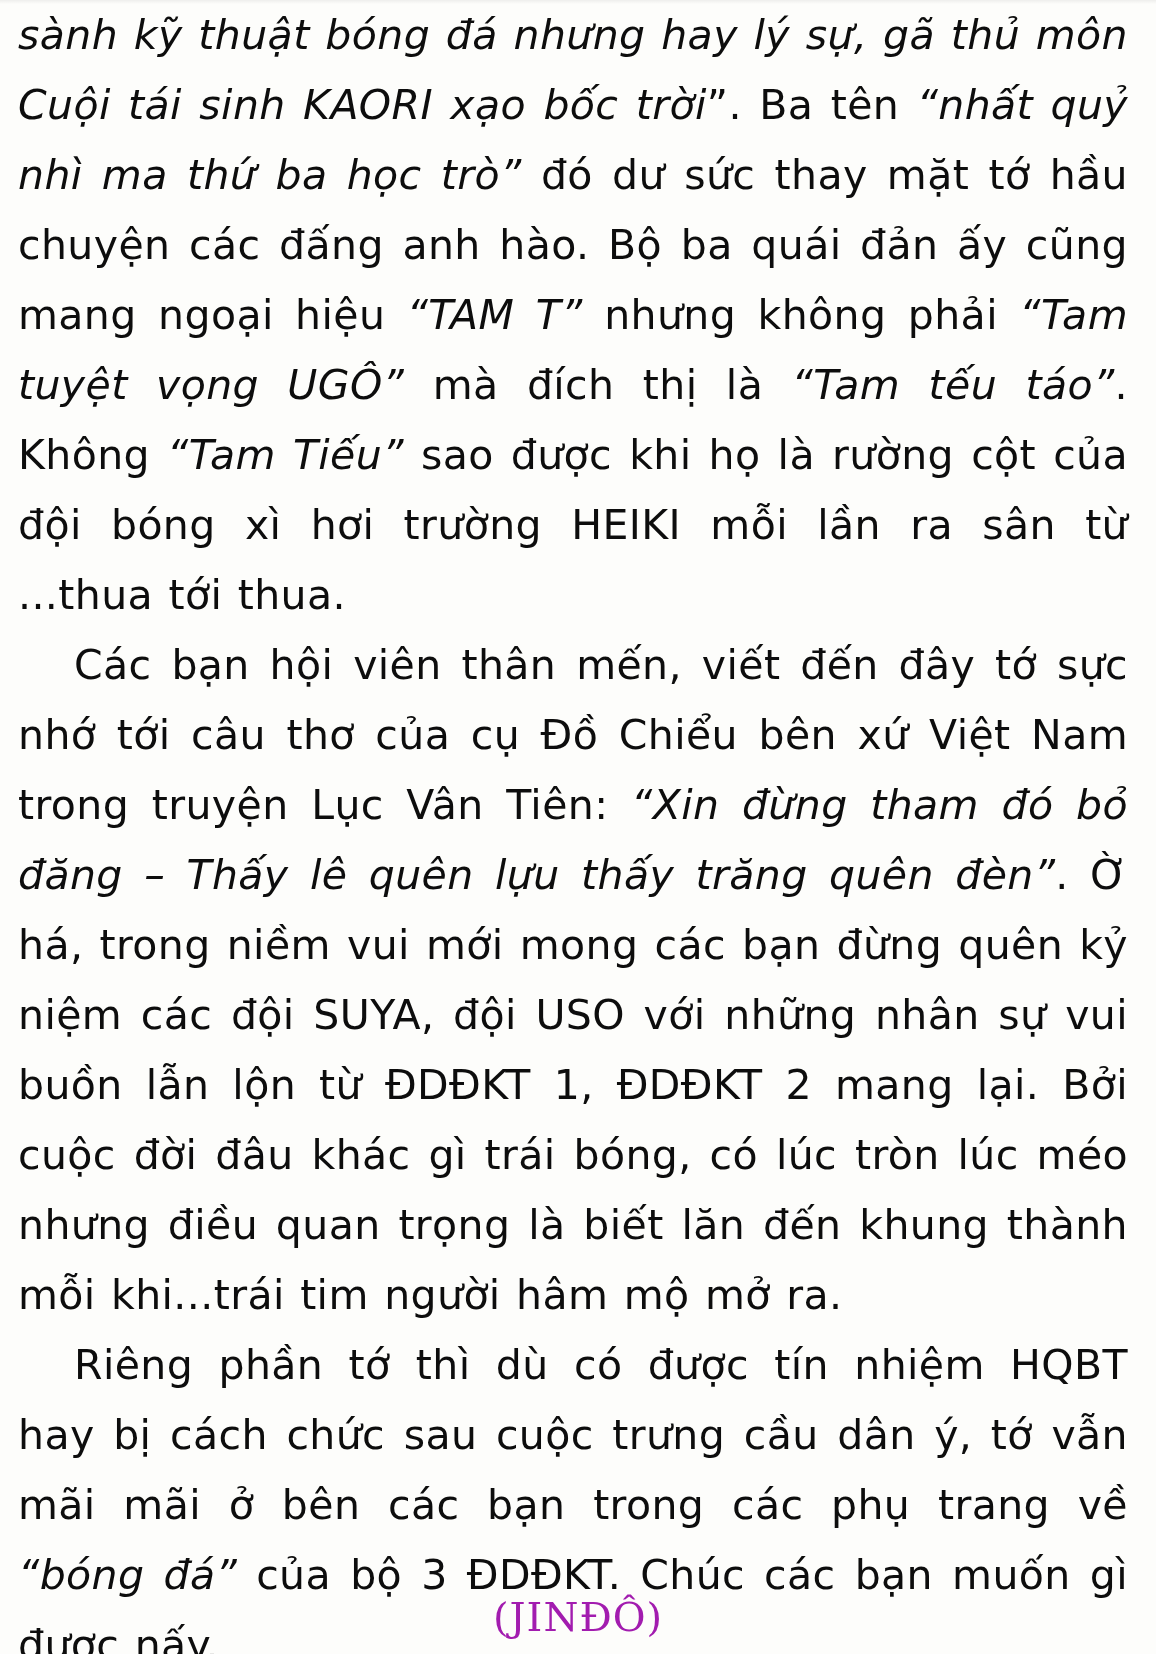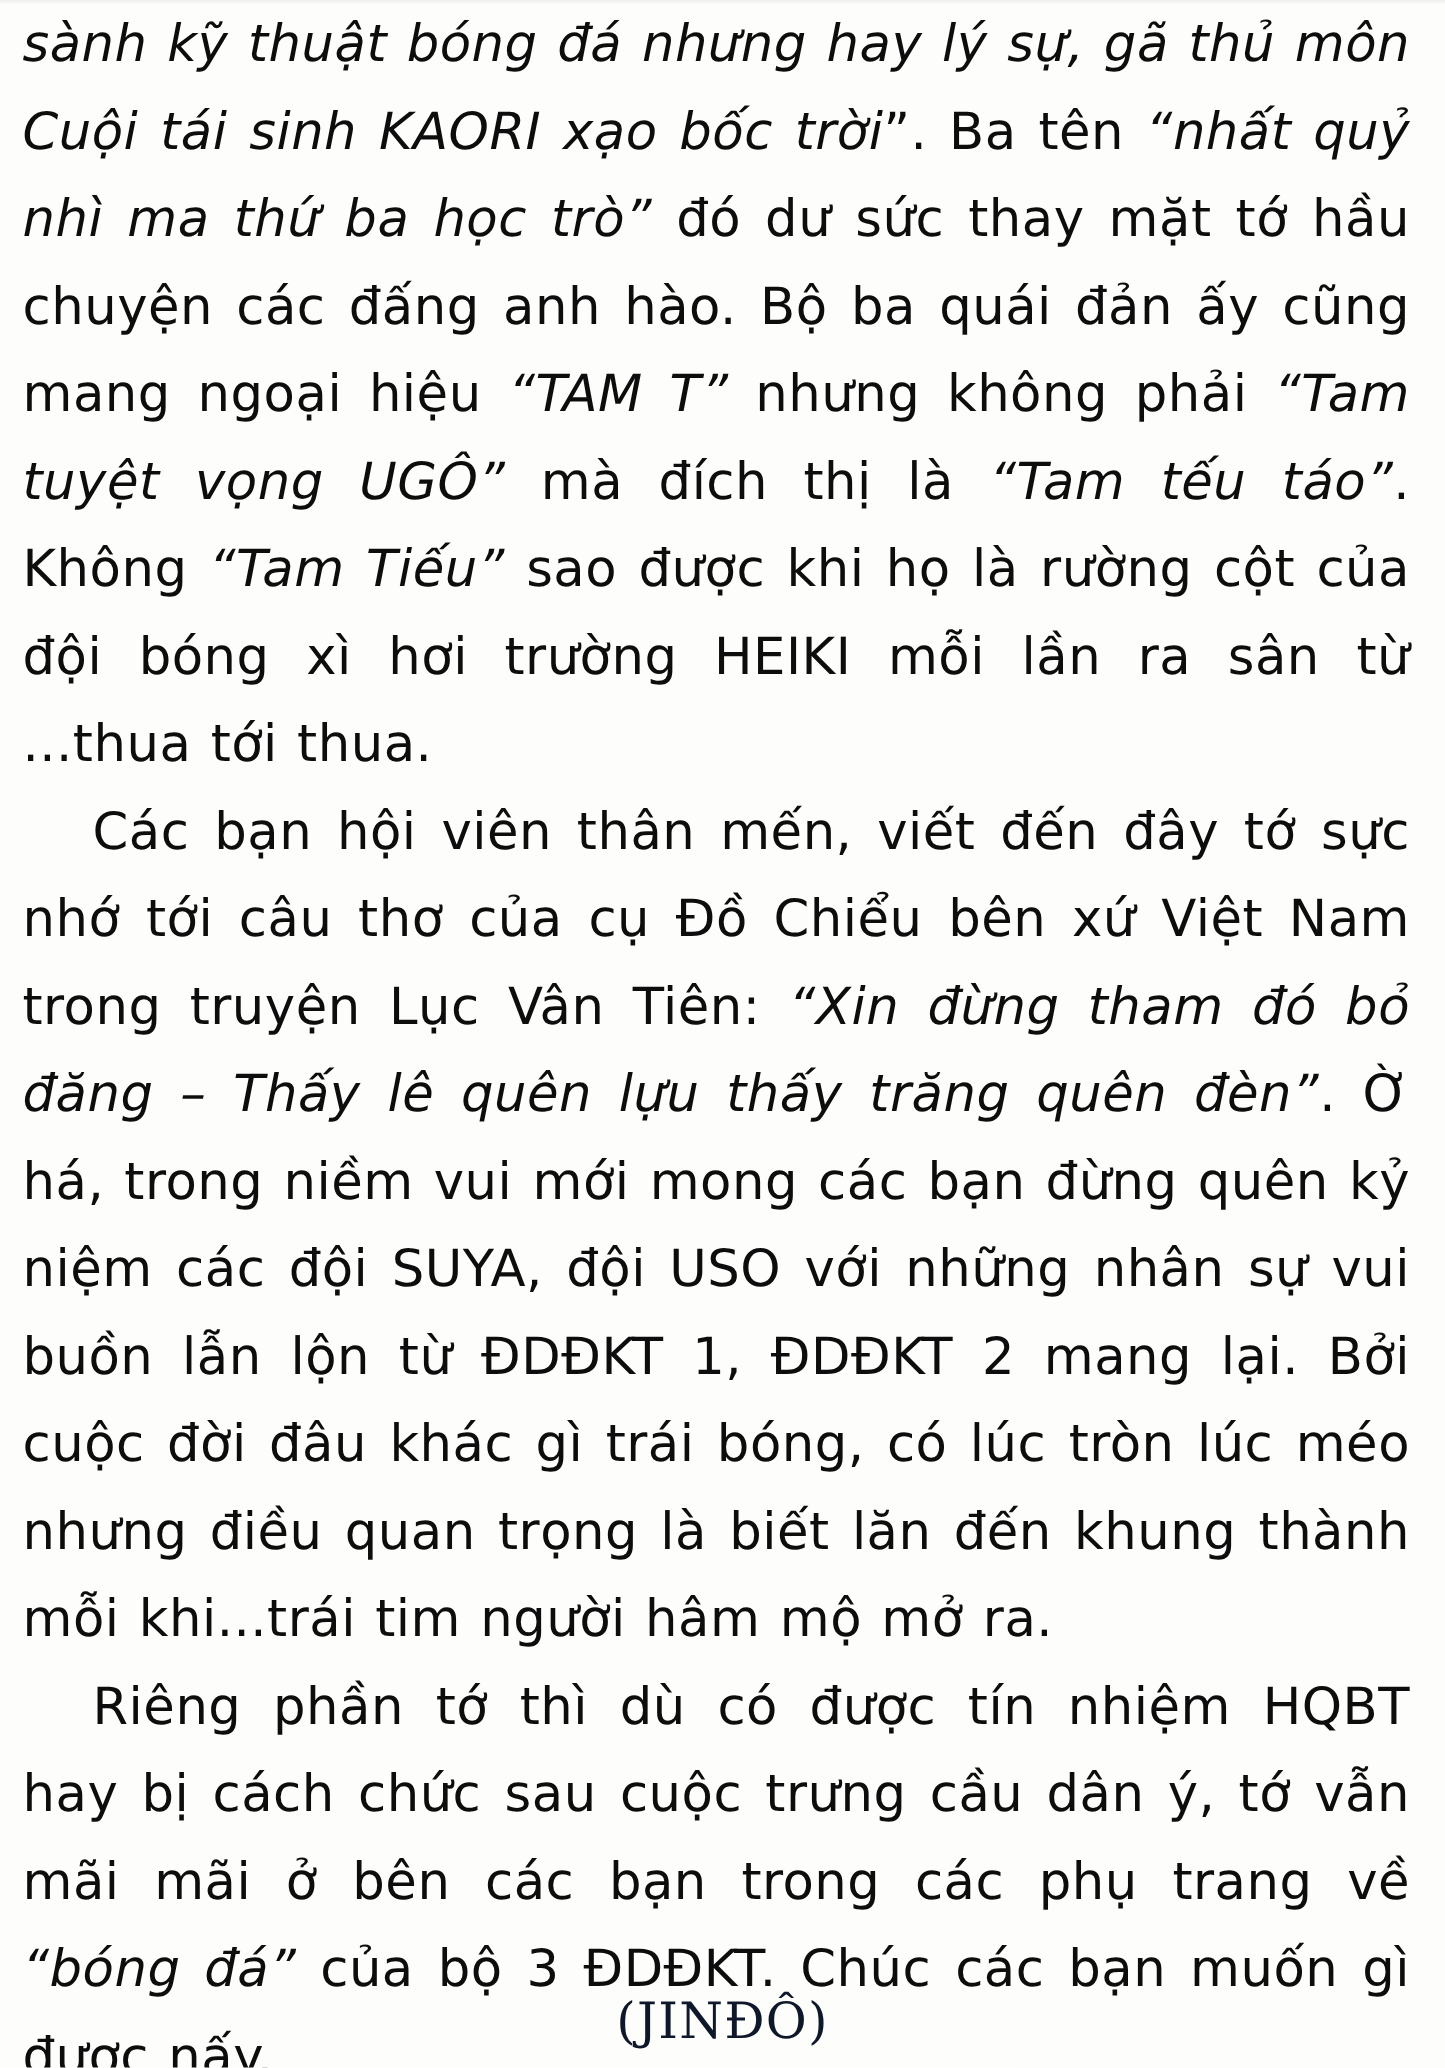--- a/index.html
+++ b/index.html
@@ -49,21 +49,21 @@
   }
 
   .signature {
     position: absolute;
     left: 0;
     right: 0;
     bottom: 14px;
     text-align: center;
     font-family: "DejaVu Serif", serif;
     font-size: 40px;
-    color: #0f172a;
+    color: #a21caf;
     letter-spacing: 1px;
   }
 
   
   .watermark {
     position: absolute;
     right: 70px;
     bottom: 118px;
     width: 270px;
     height: 230px;

